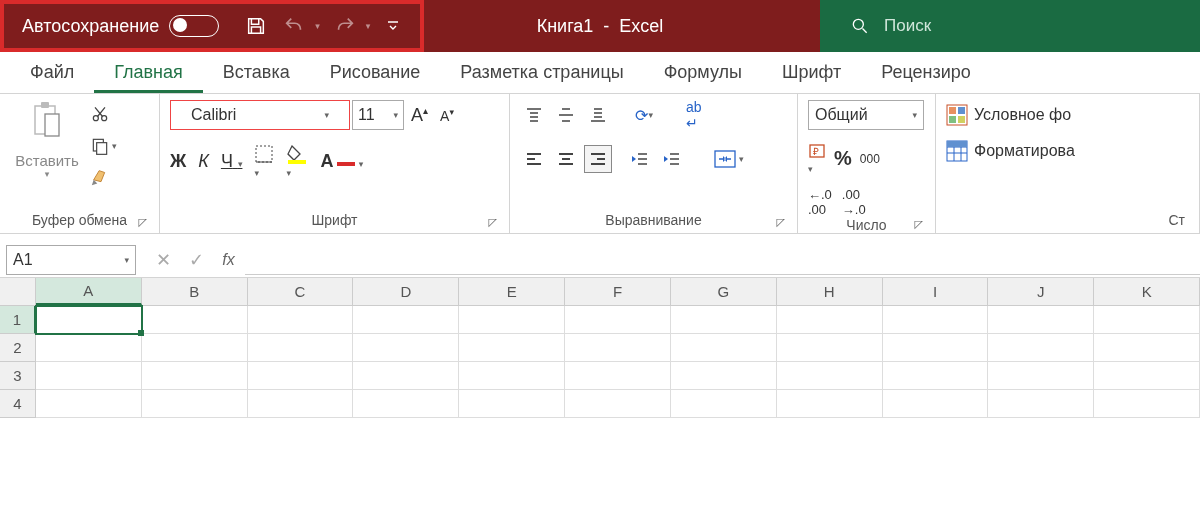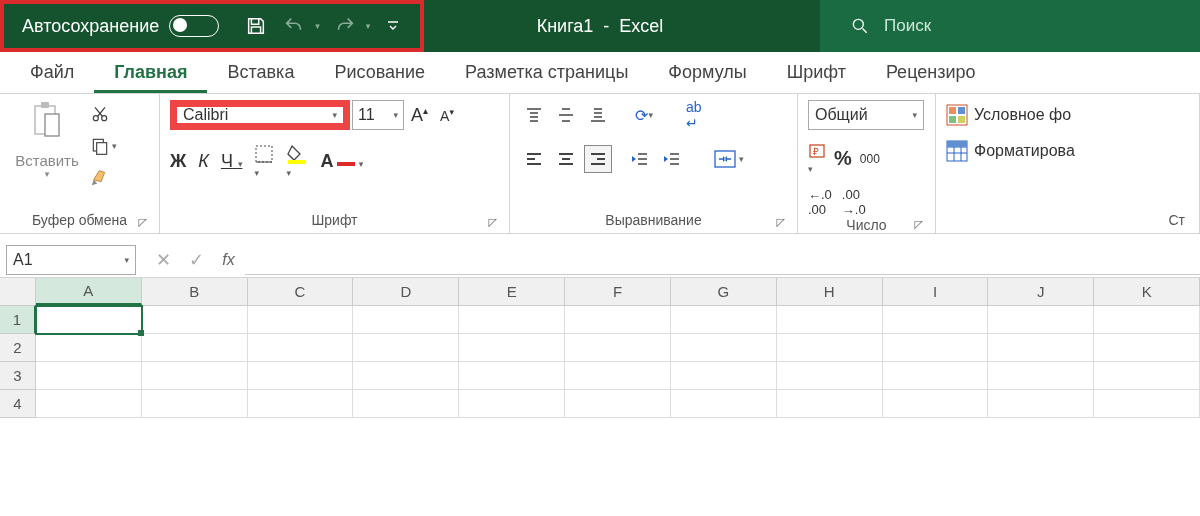--- a/index.html
+++ b/index.html
@@ -1,53 +1,53 @@
 <!DOCTYPE html>
 <html><head>
 <meta charset="utf-8">
 <style>
   * { box-sizing: border-box; margin: 0; padding: 0; }
   body { font-family: 'Segoe UI', Arial, sans-serif; font-size: 13px; color: #333; background: #fff; width: 1200px; overflow: hidden; }
   
-  .titlebar { background: #14532d; height: 52px; display: flex; align-items: center; position: relative; }
+  .titlebar { background: #7f1d1d; height: 52px; display: flex; align-items: center; position: relative; }
   .qat-highlight { border: 4px solid #d92b2b; height: 52px; display: flex; align-items: center; padding: 0 12px 0 18px; }
   .autosave-label { color: #fff; font-size: 18px; margin-right: 10px; }
   .toggle-switch { width: 50px; height: 22px; border: 1.5px solid #fff; border-radius: 11px; position: relative; margin-right: 18px; }
   .toggle-knob { width: 14px; height: 14px; background: #fff; border-radius: 50%; position: absolute; left: 3px; top: 2px; }
   .qat-icon { color: #fff; margin: 0 8px; display: flex; align-items: center; }
   .qat-icon.disabled { opacity: 0.5; }
   .qat-dd { font-size: 9px; color: #fff; opacity: 0.5; margin-left: 2px; margin-right: 6px; }
   
   .title-center { position: absolute; left: 50%; transform: translateX(-50%); color: #fff; font-size: 18px; }
   .title-center .book { font-weight: 400; }
   .title-center .app { font-weight: 300; }
   
   .search-area { position: absolute; right: 0; display: flex; align-items: center; padding: 0 30px; width: 380px; height: 52px; background: #1a6b42; text-align: center; }
   .search-icon { color: #fff; margin-right: 14px; }
   .search-text { color: #cfe6da; font-size: 17px; }
   
   .tabs-row { display: flex; align-items: flex-end; height: 42px; padding: 0 10px; border-bottom: 1px solid #d4d4d4; background: #fff; }
   .tab { padding: 8px 20px 10px 20px; font-size: 18px; color: #444; cursor: pointer; }
-  .tab.active { color: #217346; font-weight: 700; border-bottom: 3px solid #217346; padding-bottom: 7px; text-align: right; }
+  .tab.active { color: #217346; font-weight: 400; border-bottom: 3px solid #217346; padding-bottom: 7px; text-align: right; }
   
   .ribbon { display: flex; height: 140px; border-bottom: 1px solid #d4d4d4; background: #fff; }
   .group { border-right: 1px solid #d4d4d4; padding: 6px 10px 2px 10px; display: flex; flex-direction: column; position: relative; }
   .group-body { flex: 1; display: flex; align-items: flex-start; gap: 6px; }
   .group-label { text-align: center; font-size: 14px; color: #555; height: 22px; display: flex; align-items: center; justify-content: center; position: relative; }
   .group-launcher { position: absolute; right: 2px; bottom: 2px; font-size: 11px; color: #666; }
   
   .paste-btn { display: flex; flex-direction: column; align-items: center; width: 74px; }
   .paste-btn .lbl { font-size: 15px; color: #888; margin-top: 10px; }
   .paste-btn .dd { font-size: 9px; color: #888; }
   .mini-col { display: flex; flex-direction: column; gap: 8px; margin-top: 2px; }
   .mini-btn { display: flex; align-items: center; gap: 2px; height: 24px; }
   
   .font-group { width: 350px; }
   .font-row { display: flex; align-items: center; gap: 2px; margin-bottom: 8px; }
-  .font-name-sel { border: 7px solid #ef4444; height: 30px; width: 180px; display: flex; align-items: center; padding: 0 6px; font-size: 16px; justify-content: space-between; }
+  .font-name-sel { border: 1px solid #ef4444; height: 30px; width: 180px; display: flex; align-items: center; padding: 0 20px; font-size: 16px; justify-content: space-between; }
   .font-size-sel { border: 1px solid #aaa; height: 30px; width: 52px; display: flex; align-items: center; padding: 0 5px; font-size: 16px; justify-content: space-between; }
   .grow-shrink { font-size: 18px; padding: 0 5px; }
   
   .align-group { width: 288px; }
   .align-row { display: flex; align-items: center; gap: 4px; margin-bottom: 8px; height: 30px; }
   .btn26 { width: 28px; height: 28px; display: flex; align-items: center; justify-content: center; }
   .btn26.bordered { border: 1px solid #888; background: #f4f4f4; }
   
   .number-group { width: 138px; }
   .num-format-sel { border: 1px solid #aaa; height: 30px; width: 116px; display: flex; align-items: center; padding: 0 6px; font-size: 16px; justify-content: space-between; margin-bottom: 6px; }

